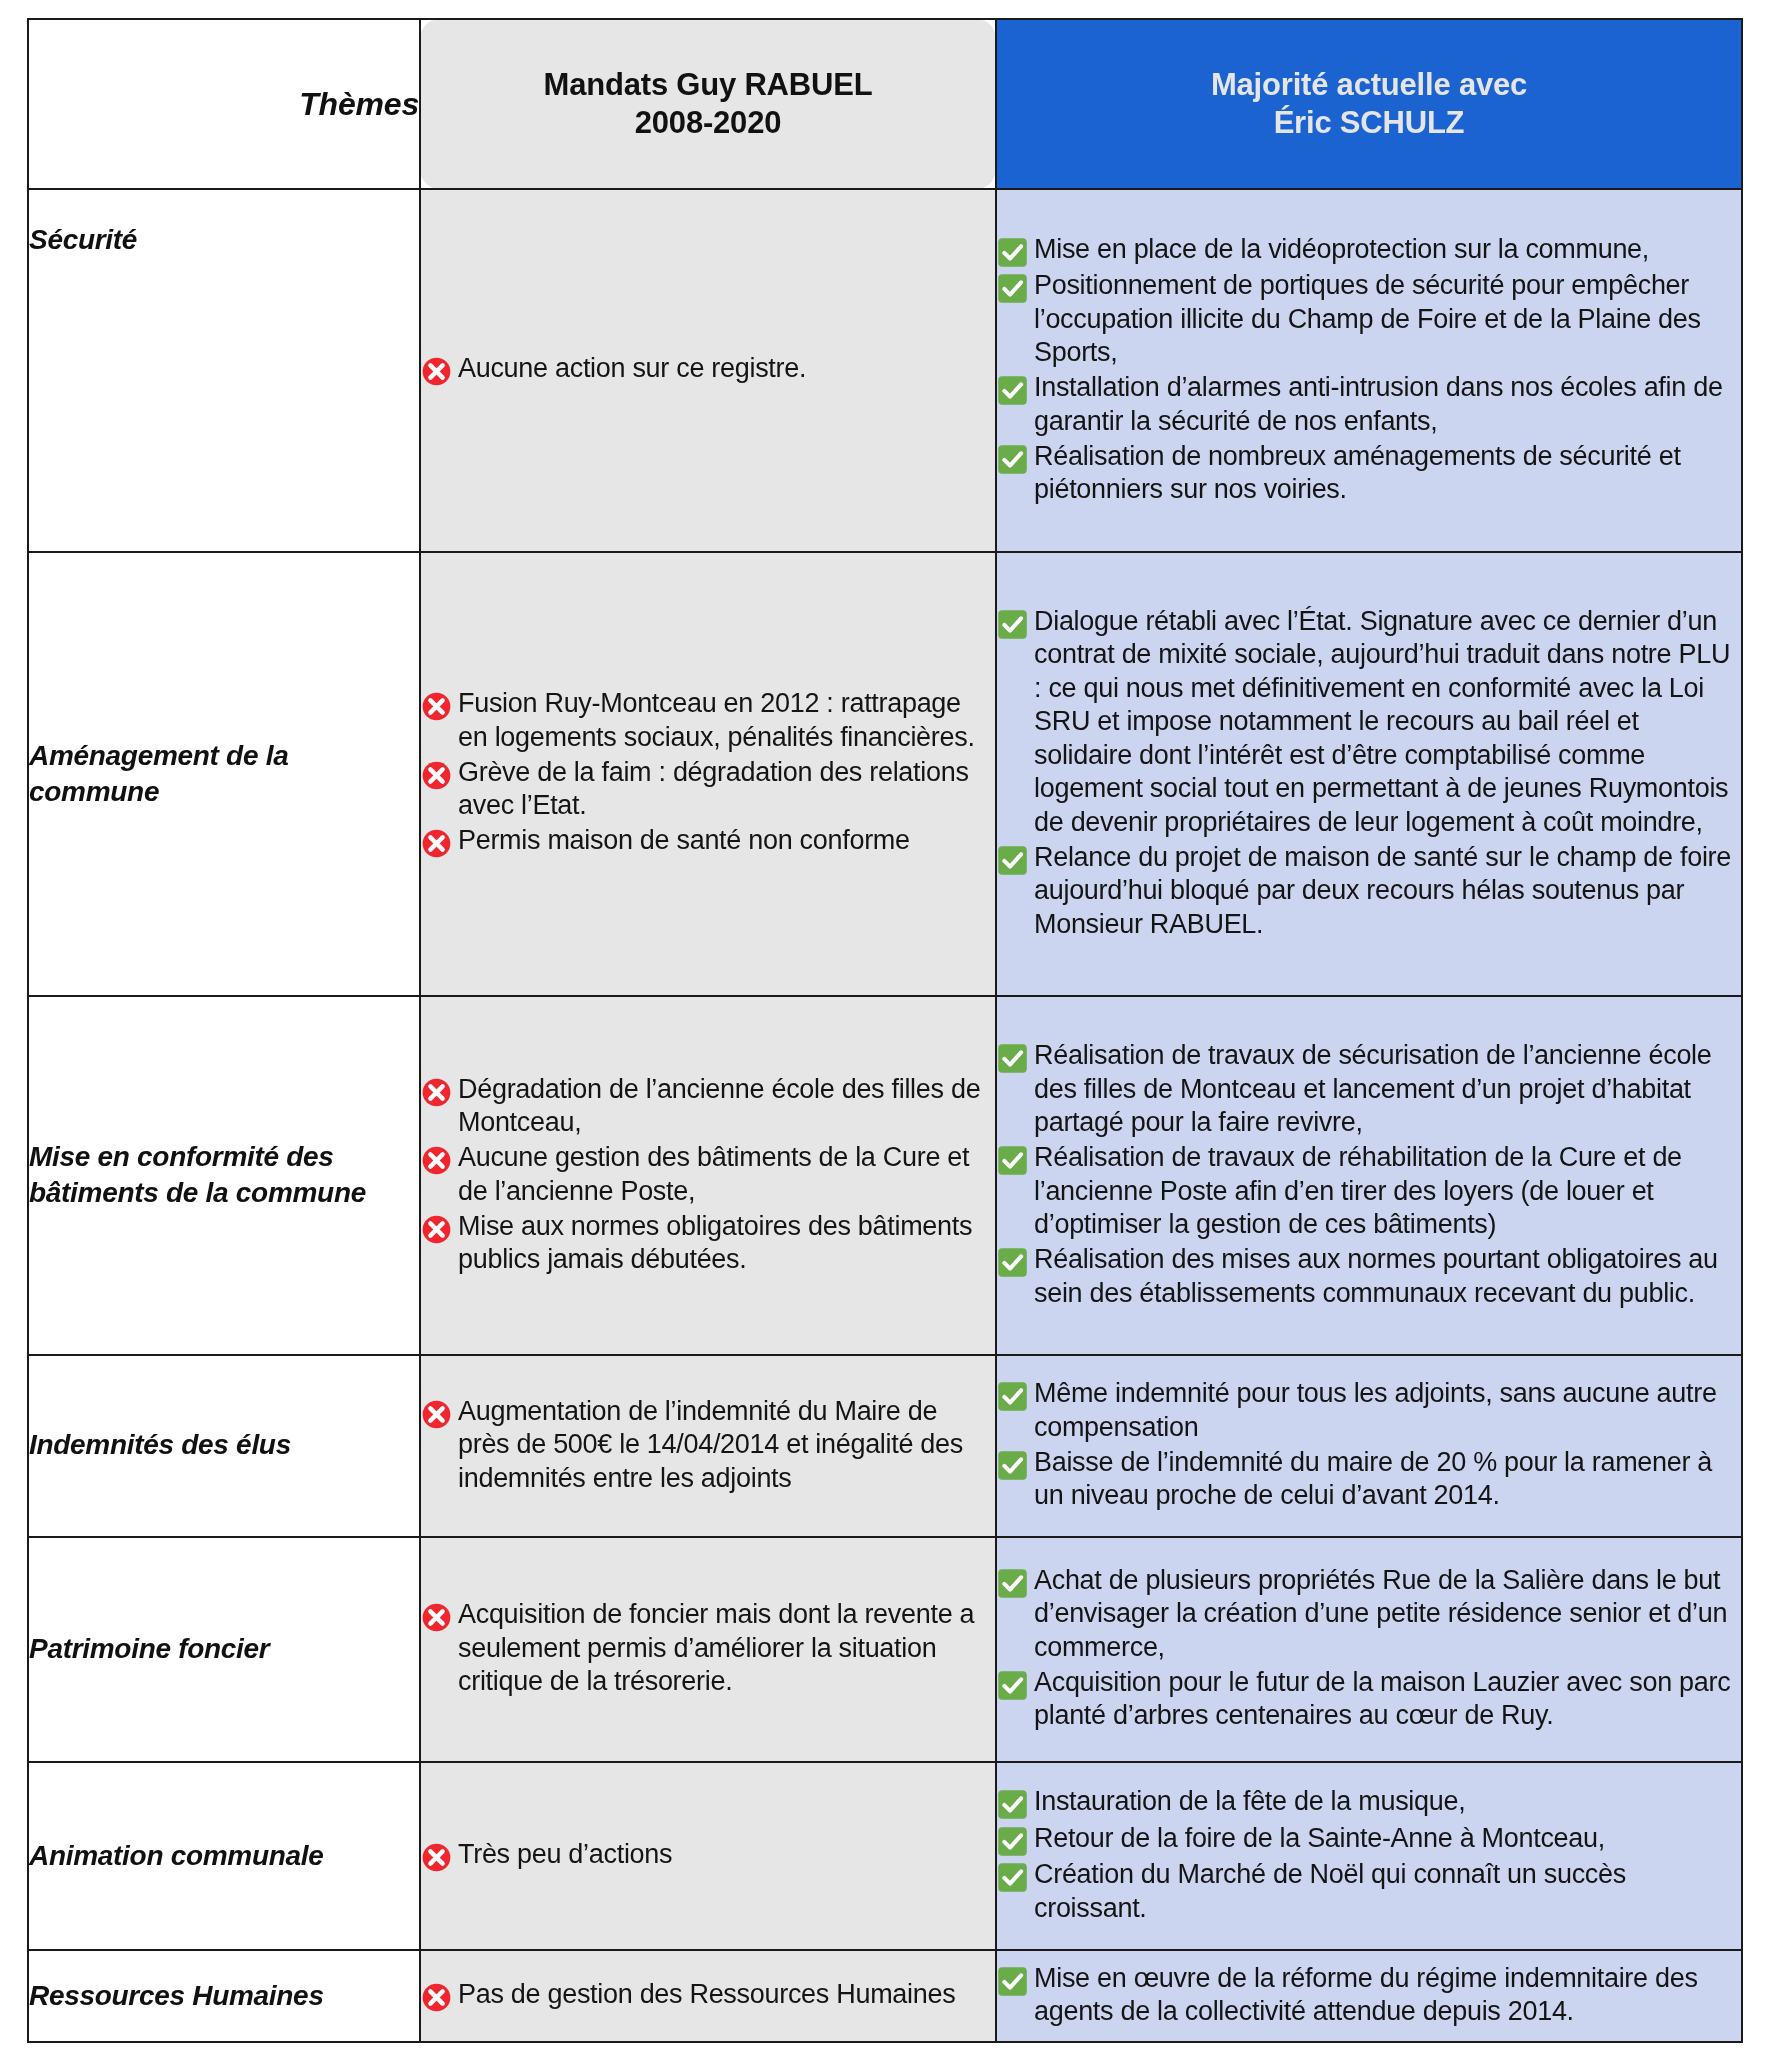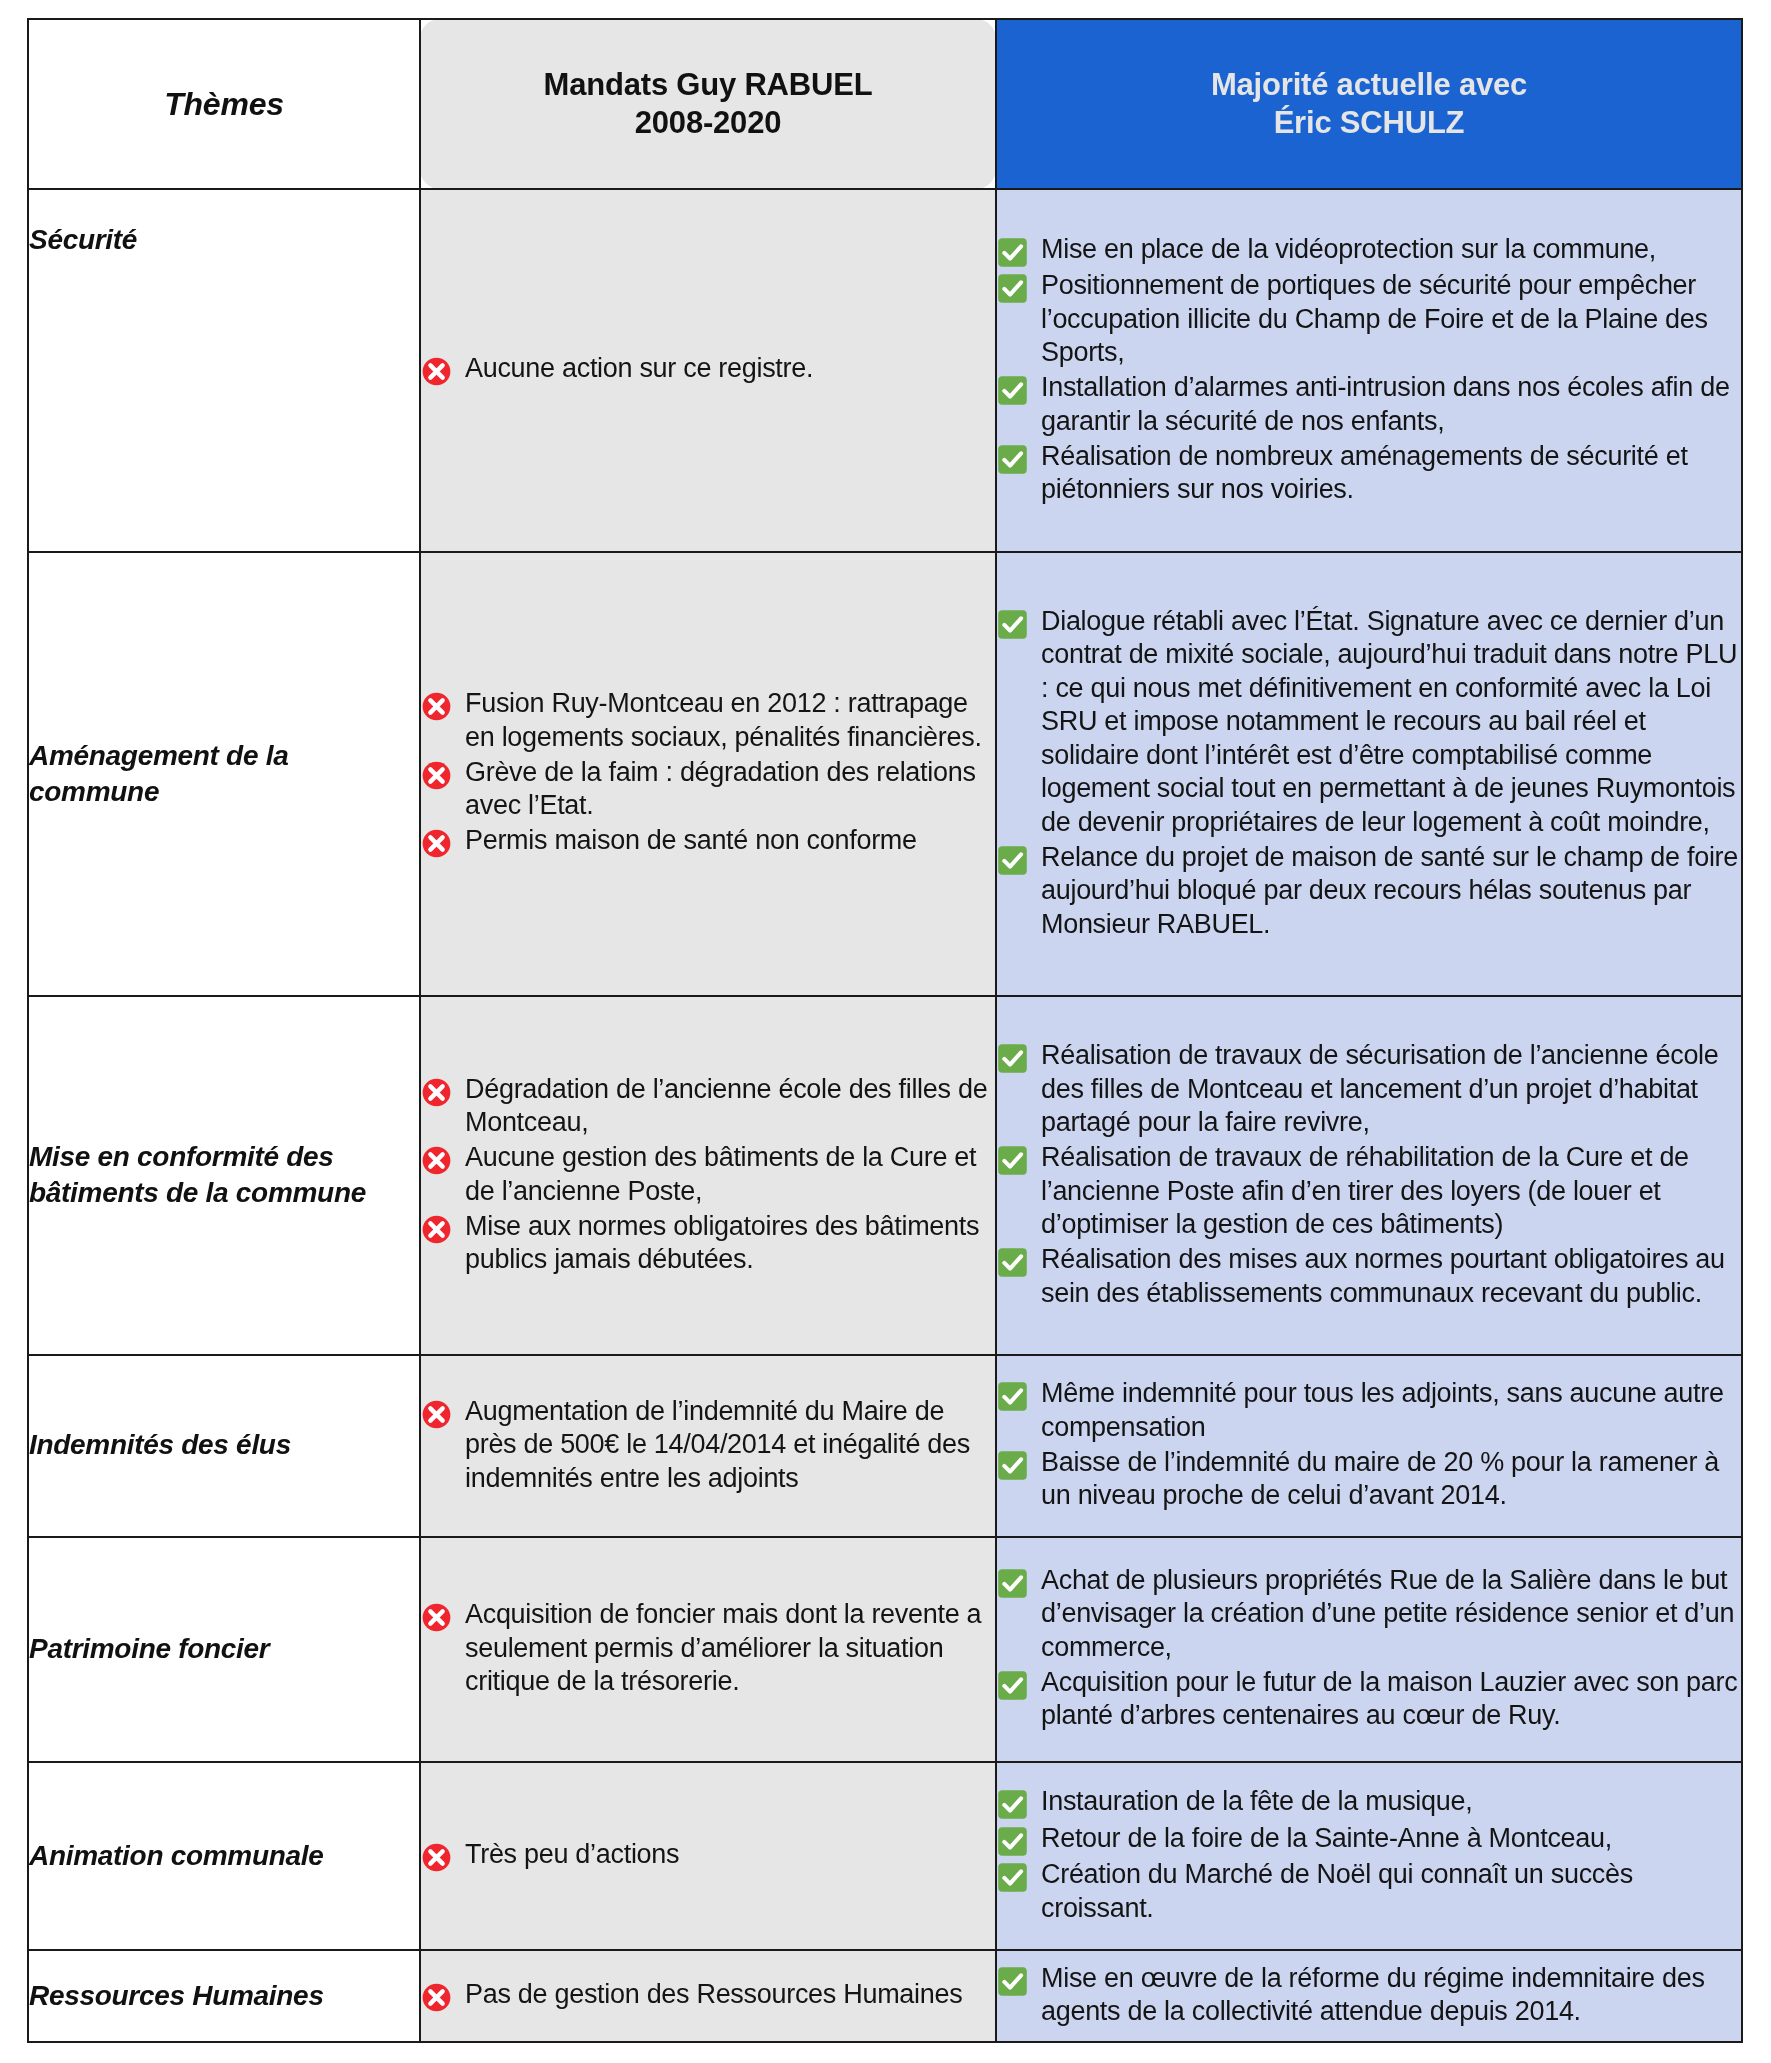--- a/index.html
+++ b/index.html
@@ -39,21 +39,21 @@
   col.c-theme   { width: 392px; }
   col.c-rabuel  { width: 576px; }
   col.c-schulz  { width: 746px; }
 
   
   tr.head-row th {
     height: 168px;
   }
   th.h-themes {
     background: #ffffff;
-    text-align: center;
+    text-align: right;
     padding: 0 0 0 32px;
   }
   th.h-rabuel {
     background: #e6e6e6;
     text-align: center;
   }
   th.h-schulz {
     background: #1a63d0;
     text-align: center;
   }
@@ -101,21 +101,21 @@
   }
 
   ul.pts {
     list-style: none;
     margin: 0;
     padding: 0;
   }
   ul.pts li {
     display: flex;
     align-items: flex-start;
-    gap: 13px;
+    gap: 6px;
     margin: 0 0 1.6px 0;
   }
   .pt-text {
     font-size: 27px;
     line-height: 1.24;
     color: #141414;
     letter-spacing: -0.3px;
     flex: 1;
   }
 

